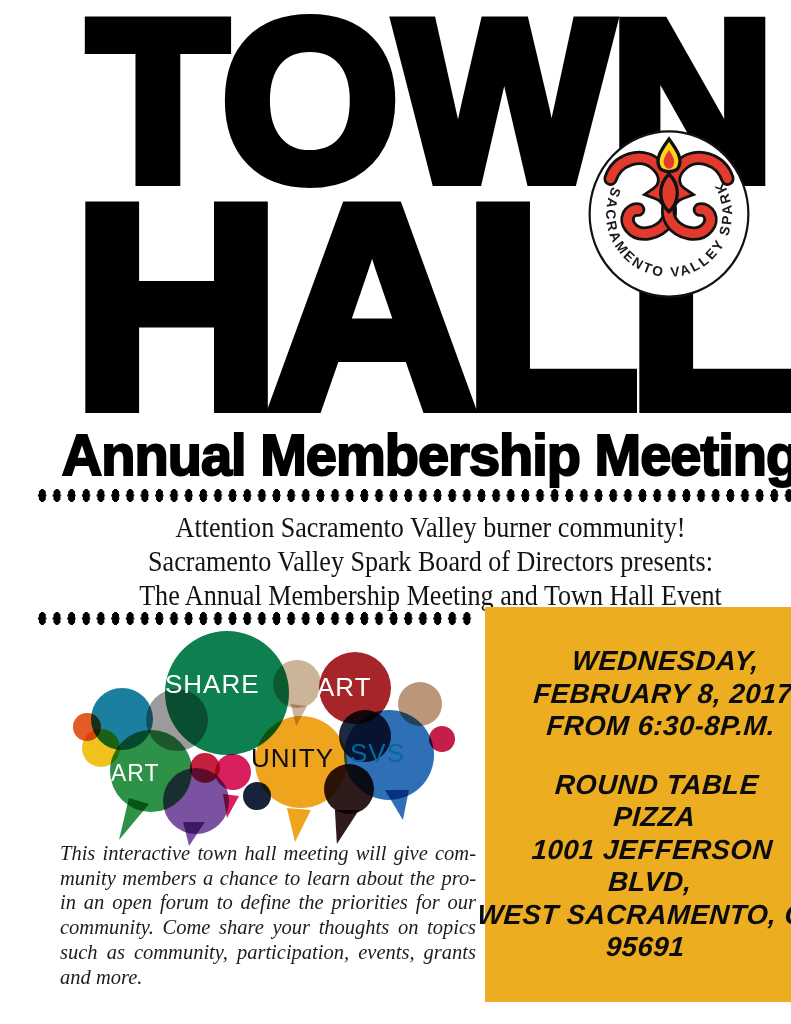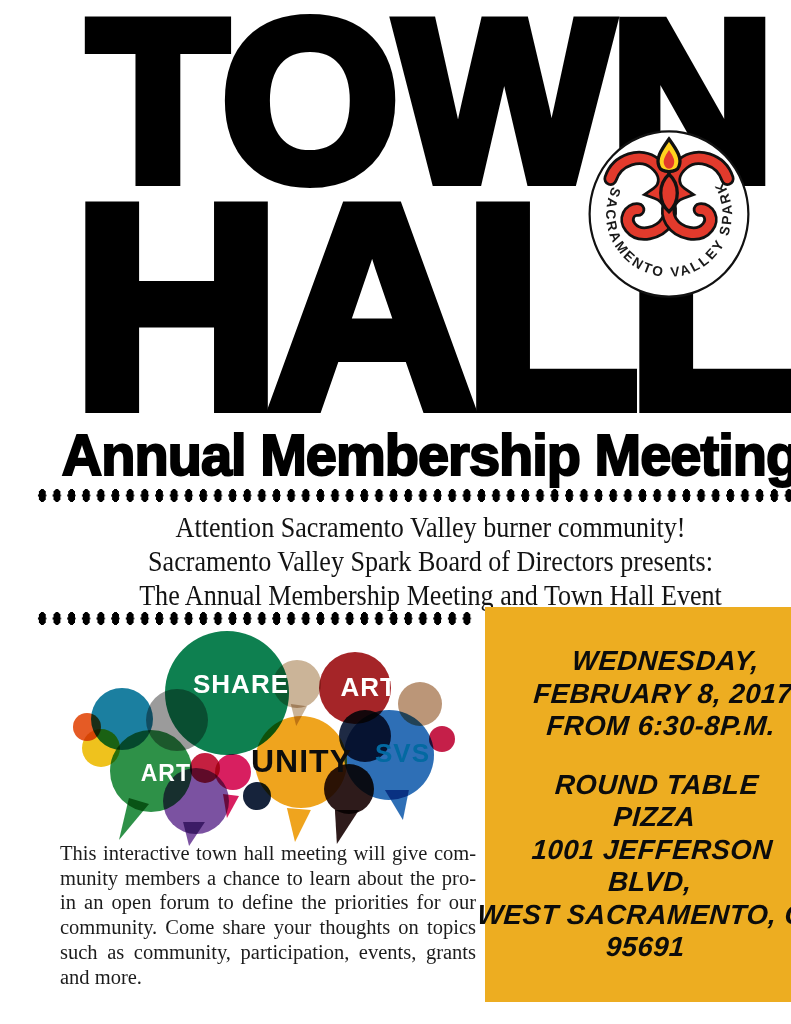--- a/index.html
+++ b/index.html
@@ -35,26 +35,26 @@
   .event-box{position:absolute;left:450px;top:607px;width:341px;height:395px;background:#EDAD21;}
   .event-text{position:absolute;left:0;top:38px;width:100%;transform:skewX(-4deg);}
   .ev-line{width:100%;text-align:center;font-style:italic;font-weight:bold;font-size:27.5px;
         line-height:32.5px;color:#0c0c0c;letter-spacing:.5px;white-space:nowrap;}
   .ev-gap{height:26px;}
 
   
   .bubbles{position:absolute;left:0;top:0;width:791px;height:1024px;pointer-events:none;}
   .b{position:absolute;border-radius:50%;mix-blend-mode:multiply;}
   .tail{position:absolute;mix-blend-mode:multiply;}
-  .blabel{position:absolute;font-weight:bold;text-align:right;letter-spacing:1px;white-space:nowrap;}
+  .blabel{position:absolute;font-weight:normal;text-align:left;letter-spacing:1px;white-space:nowrap;}
 
   
   .desc{position:absolute;left:25px;top:841px;width:416px;font-family:"Liberation Serif",serif;
         color:#1c1c1c;font-size:20.5px;line-height:24.7px;}
-  .dl{white-space:nowrap;text-align:justify;text-align-last:justify;}
+  .dl{white-space:nowrap;text-align:justify;text-align-last:justify;font-style:italic;}
   .dl-last{text-align:left;text-align-last:left;}
 </style>
 </head>
 <body>
 
 <div class="flyer">
 
   <div class="word word-town">TOWN</div>
   <div class="word word-hall">HALL</div>
   <div class="subtitle">Annual Membership Meeting</div>
@@ -120,21 +120,21 @@
     <div class="b" style="left:220px;top:716px;width:92px;height:92px;background:#EFA41E"></div>
     <div class="b" style="left:304px;top:710px;width:52px;height:52px;background:#1E2A44"></div>
     <div class="b" style="left:309px;top:710px;width:90px;height:90px;background:#2E6FB6"></div>
     <div class="b" style="left:394px;top:726px;width:26px;height:26px;background:#C51F49"></div>
     <div class="b" style="left:289px;top:764px;width:50px;height:50px;background:#2E1B1B"></div>
     <div class="b" style="left:208px;top:782px;width:28px;height:28px;background:#16233B"></div>
 
     <div class="blabel" style="left:130px;top:669px;width:124px;font-size:26px;color:#fff">SHARE</div>
     <div class="blabel" style="left:282px;top:672px;width:80px;font-size:26px;color:#fff">ART</div>
     <div class="blabel" style="left:76px;top:760px;width:80px;font-size:23px;color:#fff">ART</div>
-    <div class="blabel" style="left:216px;top:743px;width:100px;font-size:32px;color:#0d0d0d">UNITY</div>
+    <div class="blabel" style="left:216px;top:743px;width:100px;font-size:26px;color:#0d0d0d">UNITY</div>
     <div class="blabel" style="left:315px;top:738px;width:80px;font-size:26px;color:#0369a1">SVS</div>
   </div>
 
   <div class="event-box">
     <div class="event-text">
       <div class="ev-line">WEDNESDAY,</div>
       <div class="ev-line">FEBRUARY 8, 2017</div>
       <div class="ev-line">FROM 6:30-8P.M.</div>
       <div class="ev-gap"></div>
       <div class="ev-line">ROUND TABLE</div>

